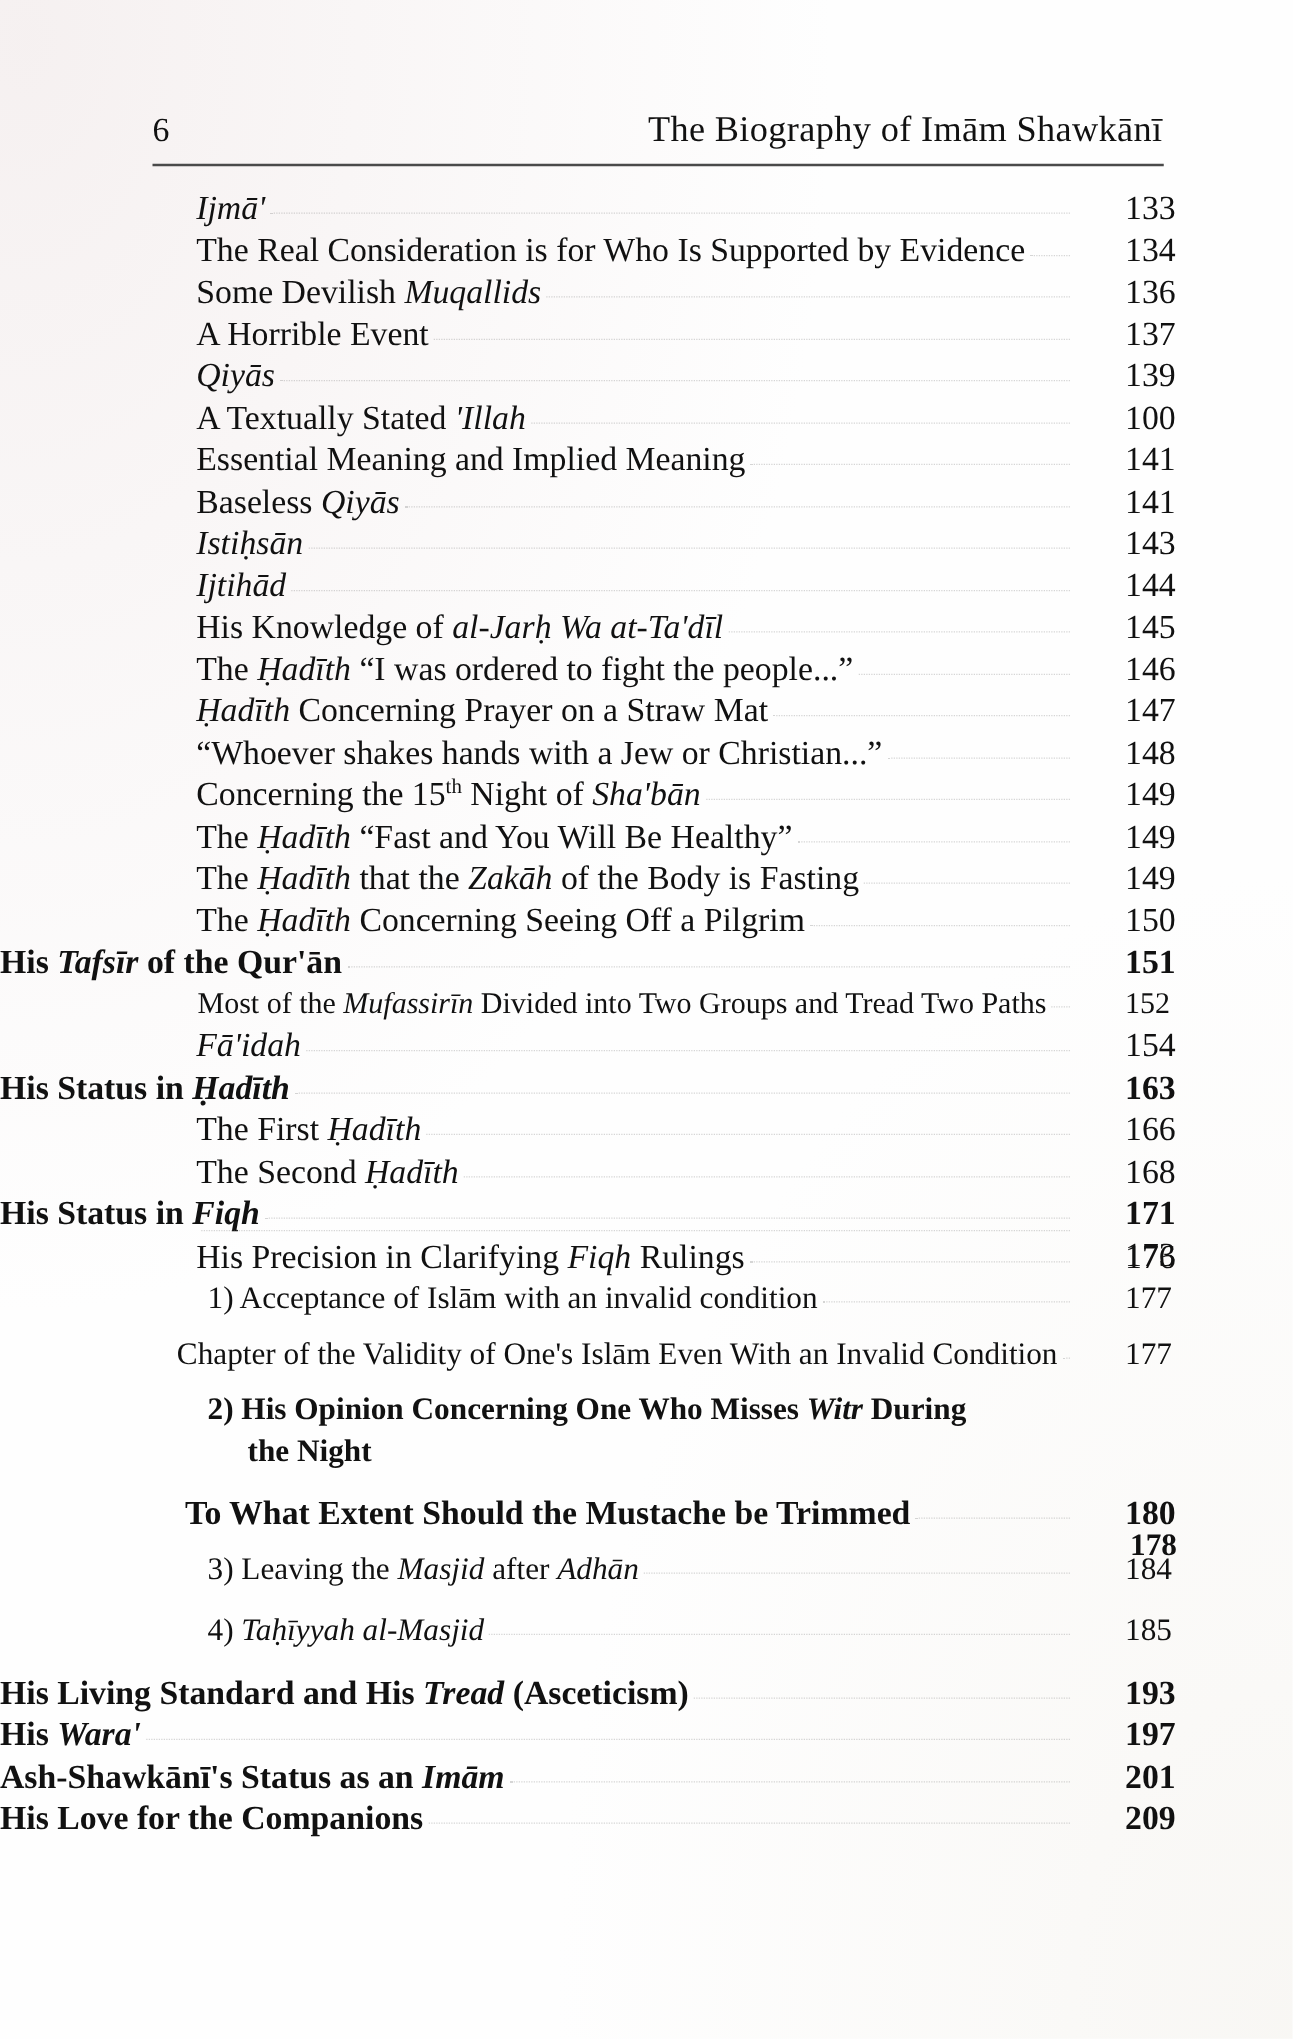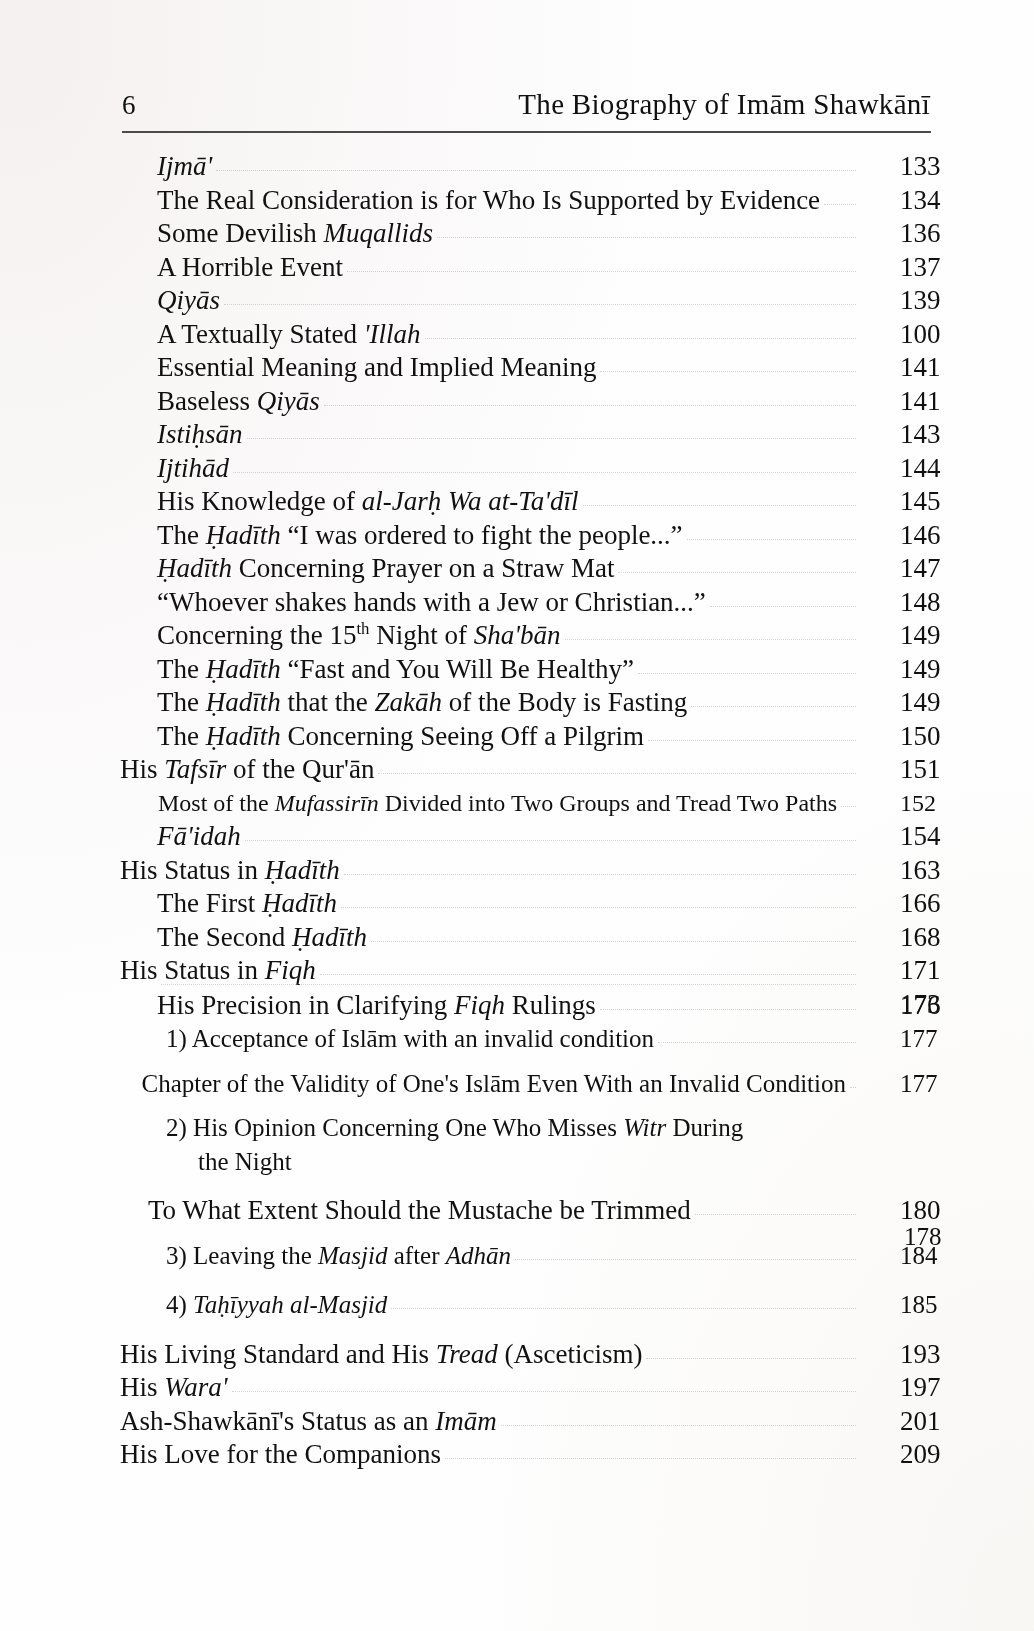--- a/index.html
+++ b/index.html
@@ -79,34 +79,34 @@
   .leader {
     flex: 1 1 auto;
     min-width: 6px;
     margin: 0 4px;
     position: relative;
     top: -4px;
     border-bottom: 1px dotted rgba(120,120,120,0.30);
   }
 
   
-  .lvl-head   { padding-left: 120px; font-weight: normal; font-size: 27px; line-height: 33.5px; }
+  .lvl-head   { font-weight: bold; font-size: 27px; line-height: 33.5px; }
   .lvl-1      { padding-left: 157px; font-size: 27px;   line-height: 33.5px; }
   .lvl-small  { padding-left: 158px; font-size: 24px;   line-height: 33.5px; }
   .lvl-num    { padding-left: 166px; font-size: 25px;   line-height: 33.5px; }
   .lvl-chapter{ padding-left: 150px; font-size: 25px;   line-height: 33.5px; }
-  .lvl-extent { padding-left: 148px; font-size: 27px;   line-height: 33.5px; }
+  .lvl-extent { padding-left: 148px; font-size: 27px;   line-height: 33.5px; font-weight: bold; }
 
   .gap-sm { margin-top: 11px; justify-content: flex-end; }
   .gap-md { margin-top: 16px; }
 
   i { font-style: italic; }
 
   
-  .row.wrap { display: block; padding-right: 2px; }
+  .row.wrap { display: block; padding-right: 2px; font-weight: bold; }
   .row.wrap .l1, .row.wrap .l2 { white-space: nowrap; }
   .row.wrap .l2 { padding-left: 32px; }
   .row.wrap .pnbox {
     position: absolute;
     left: 904px;
     white-space: nowrap;
     margin-top: 42px;
   }
 
   sup { font-size: 0.62em; vertical-align: super; line-height: 0; }

